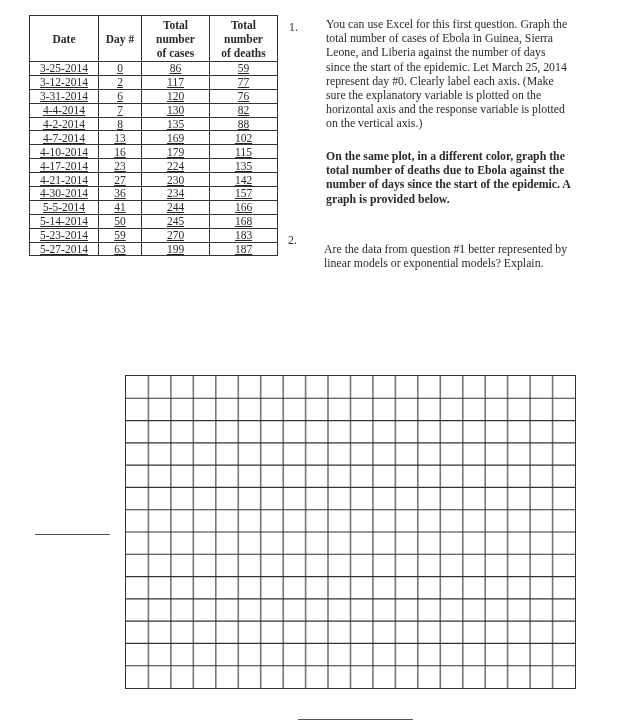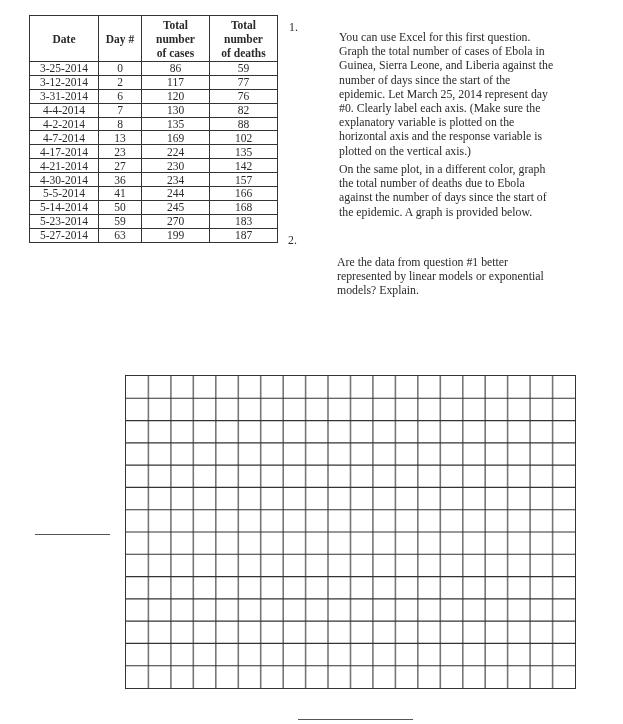--- a/index.html
+++ b/index.html
@@ -4,27 +4,27 @@
 <style>
   html, body { margin: 0; padding: 0; background: #ffffff; }
   body { width: 623px; height: 724px; position: relative; overflow: hidden;
          font-family: "Liberation Serif", serif; color: #222; }
   .page { position: absolute; left: 0; top: 0; width: 623px; height: 724px; background: #fff; }
 
   table.data { position: absolute; left: 29px; top: 15px; border-collapse: collapse;
                font-family: "Liberation Serif", serif; font-size: 11.5px; color: #2a2a2a; }
   table.data th, table.data td { border: 1px solid #333; text-align: center; padding: 0; }
   table.data th { font-weight: bold; height: 45px; line-height: 14px; vertical-align: middle; }
-  table.data td { height: 12.9px; line-height: 12px; }
+  table.data td { height: 12.9px; line-height: 12px; text-decoration: underline; }
   col.c-date { width: 69px; } col.c-day { width: 43px; }
   col.c-cases { width: 68px; } col.c-deaths { width: 68px; }
 
   .q { position: absolute; font-size: 11.8px; line-height: 14.2px; color: #2a2a2a; }
   .qnum { position: absolute; font-size: 11.8px; color: #2a2a2a; }
-  .q p { margin: 13px; }
+  .q p { margin: 0; }
 
   .grid { position: absolute; left: 125px; top: 375px; width: 451px; height: 314px;
           border: 1px solid #333; box-sizing: border-box; }
   .grid svg { position: absolute; left: 0; top: 0; }
 
   .blank { position: absolute; height: 0; border-top: 1px solid #555; }
 </style>
 </head>
 <body>
 
@@ -84,20 +84,26 @@
           <td>135</td>
           <td>88</td>
         </tr>
         <tr>
           <td>4-7-2014</td>
           <td>13</td>
           <td>169</td>
           <td>102</td>
         </tr>
         <tr>
+          <td>4-10-2014</td>
+          <td>16</td>
+          <td>179</td>
+          <td>115</td>
+        </tr>
+        <tr>
           <td>4-17-2014</td>
           <td>23</td>
           <td>224</td>
           <td>135</td>
         </tr>
         <tr>
           <td>4-21-2014</td>
           <td>27</td>
           <td>230</td>
           <td>142</td>
@@ -132,21 +138,21 @@
           <td>199</td>
           <td>187</td>
         </tr>
       </tbody>
   </table>
 
   <div class="qnum" style="left:289px; top:20px;">1.</div>
   <div class="q" style="left:326px; top:17px; width:246px;">
     <p>You can use Excel for this first question. Graph the total number of cases of Ebola in Guinea, Sierra Leone, and Liberia against the number of days since the start of the epidemic. Let March 25, 2014 represent day #0.  Clearly label each axis.  (Make sure the explanatory variable is plotted on the horizontal axis and the response variable is plotted on the vertical axis.)</p>
   </div>
-  <div class="q" style="left:326px; top:149px; width:246px;">
+  <div class="q" style="left:326px; top:149px; width:246px;font-weight:bold;">
     <p>On the same plot, in a different color, graph  the total number of deaths due to Ebola against the number of days since the start of the epidemic. A graph is provided below.</p>
   </div>
 
   <div class="qnum" style="left:288px; top:233px;">2.</div>
   <div class="q" style="left:324px; top:242px; width:250px;">
     <p>Are the data from question #1 better represented by linear models or exponential models? Explain.</p>
   </div>
 
   <div class="grid">
     <svg id="gridsvg" width="451" height="314">

